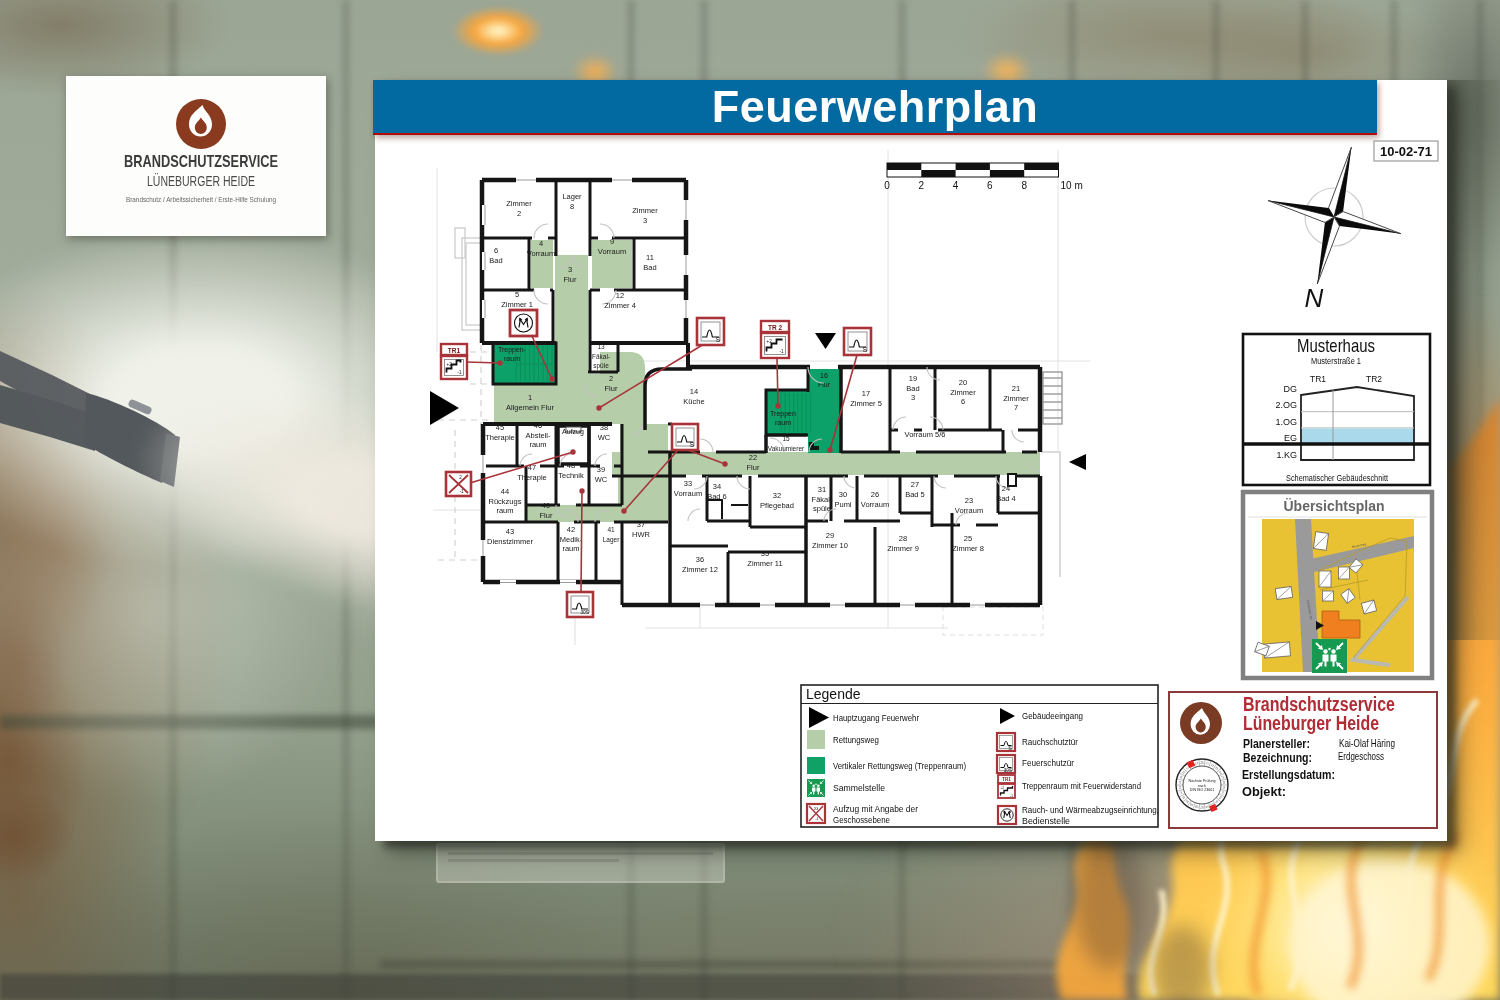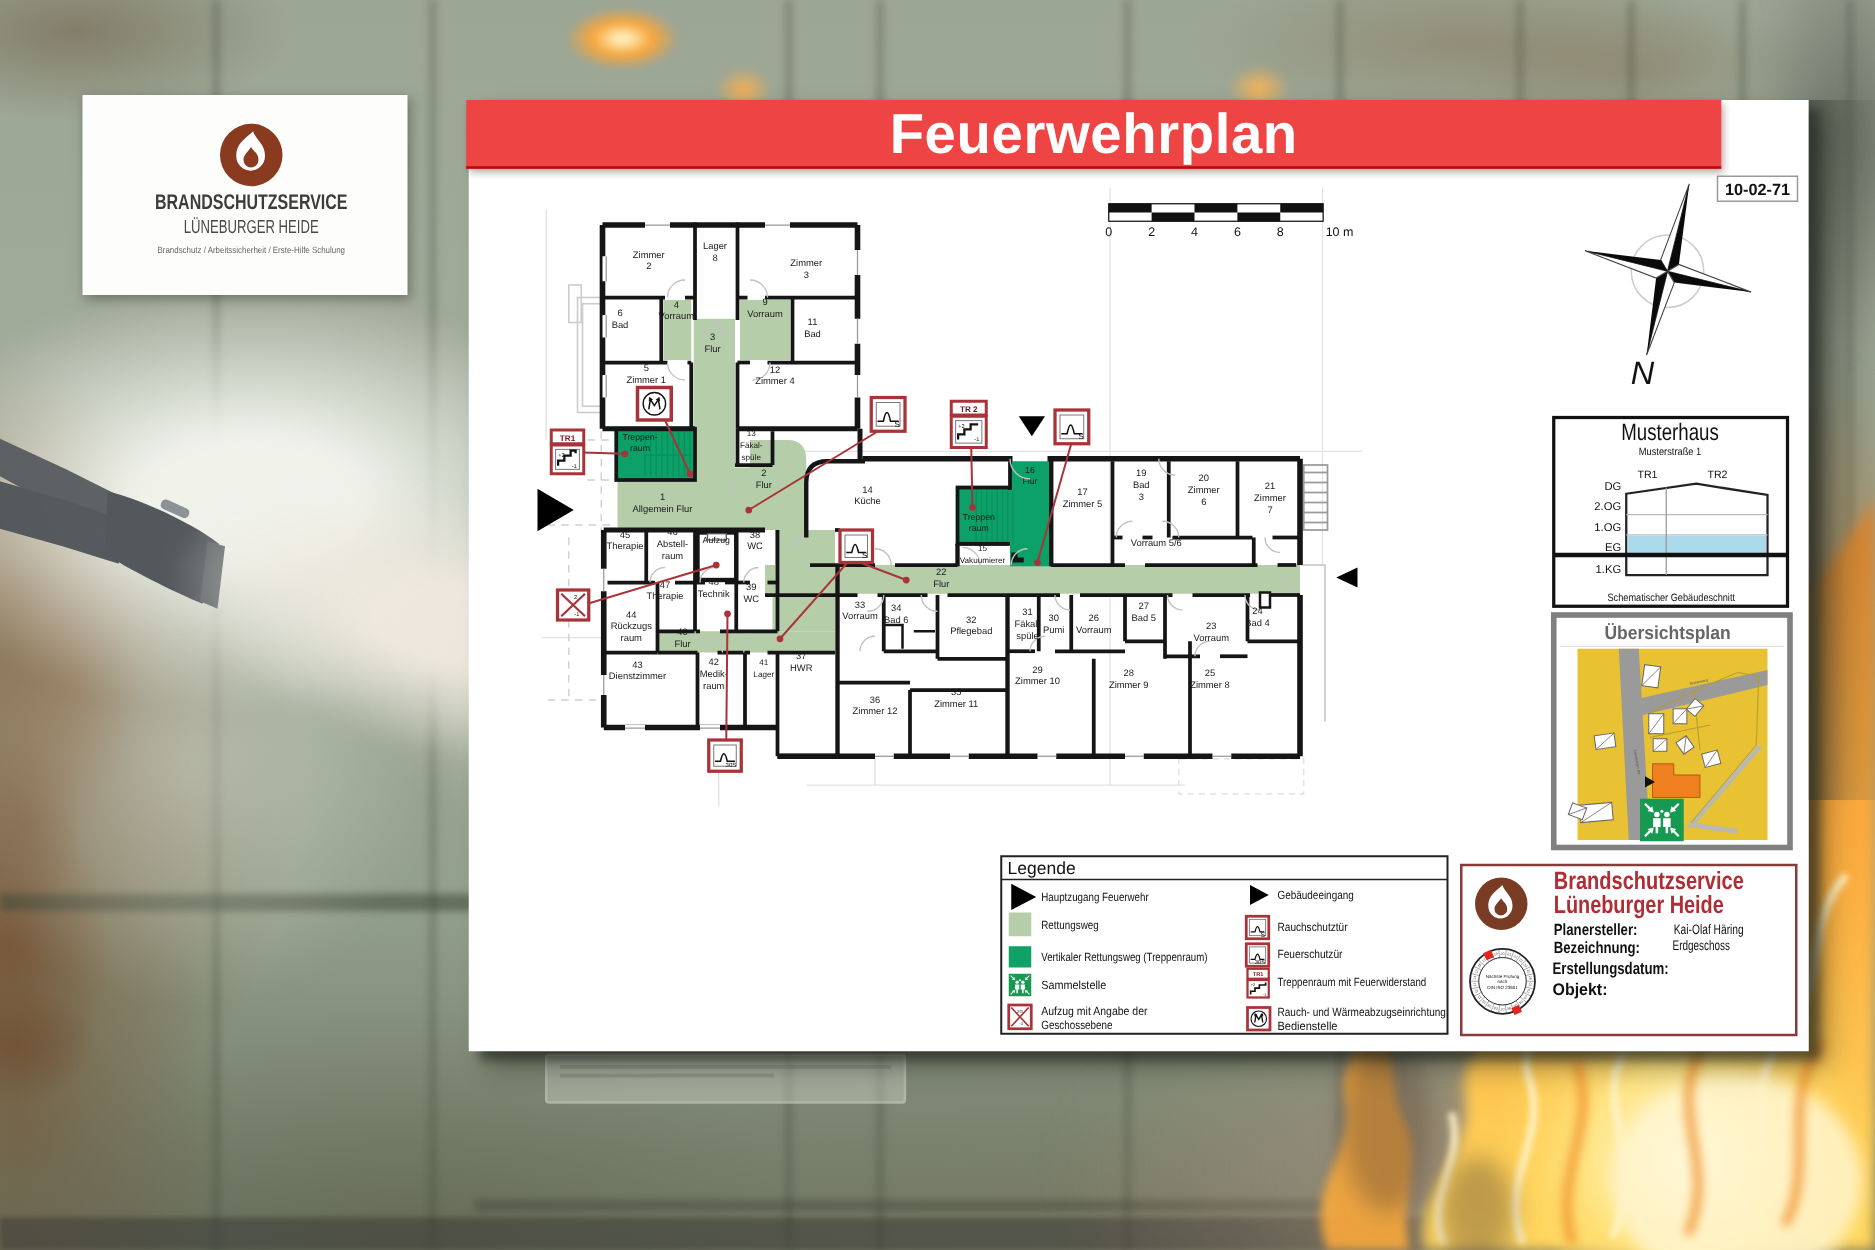--- a/index.html
+++ b/index.html
@@ -34,21 +34,21 @@
 #glow2{left:1340px;top:290px;width:230px;height:560px;background:radial-gradient(closest-side,rgba(242,142,50,.68),rgba(242,142,50,0));filter:blur(12px);}
 #smoketr{left:1400px;top:-60px;width:150px;height:340px;background:radial-gradient(closest-side,rgba(66,72,64,.6),rgba(66,72,64,0));filter:blur(16px);}
 #topflame{left:452px;top:6px;width:92px;height:50px;background:radial-gradient(closest-side,#ffedb8 10%,#f7a63e 52%,rgba(240,140,40,0));filter:blur(2.5px);border-radius:60% 40% 55% 45%;}
 #topflame2{left:572px;top:54px;width:46px;height:36px;background:radial-gradient(closest-side,#f8b050,rgba(240,150,50,0));filter:blur(4px);}
 #topflame3{left:982px;top:52px;width:50px;height:38px;background:radial-gradient(closest-side,#f9b455,rgba(240,150,50,0));filter:blur(4px);}
 #plaque{left:436px;top:843px;width:285px;height:36px;background:rgba(235,237,228,.32);border:2px solid rgba(205,207,196,.4);border-radius:3px;}
 #plaque div{margin:7px 10px 0 10px;height:3px;background:rgba(125,125,115,.45);}
 #card{left:66px;top:76px;width:260px;height:160px;background:#fdfdfc;box-shadow:2px 3px 9px rgba(55,60,50,.5);}
 #panel{left:375px;top:80px;width:1072px;height:761px;background:#ffffff;
  box-shadow:9px 7px 8px rgba(32,35,28,.62), 15px 13px 20px rgba(32,35,28,.38);}
-#redband{left:373px;top:80px;width:1004px;height:53px;background:#ef4444;border-bottom:2px solid #b30a0a;box-shadow:2px 3px 6px rgba(80,30,20,.4);}
+#redband{left:373px;top:80px;width:1004px;height:53px;background:#0369a1;border-bottom:2px solid #b30a0a;box-shadow:2px 3px 6px rgba(80,30,20,.4);}
 #redband div{text-align:center;font-size:45px;font-weight:bold;color:#fff;margin-top:1px;letter-spacing:0.5px;}
 </style></head>
 <body>
 <div id="bg" class="abs"></div>
 <div class="abs seam" style="left:170px"></div>
 <div class="abs seam" style="left:343px"></div>
 <div class="abs seam" style="left:628px"></div>
 <div class="abs seam" style="left:701px"></div>
 <div class="abs seam" style="left:899px"></div>
 <div class="abs seam" style="left:1069px"></div>

